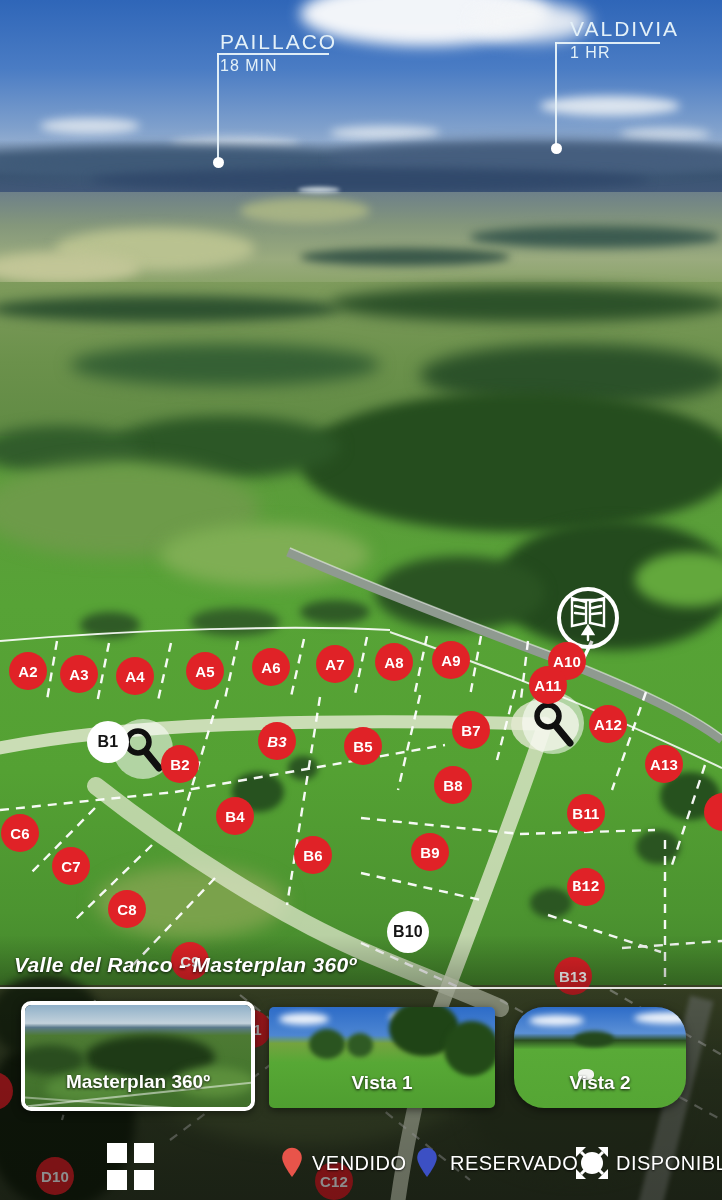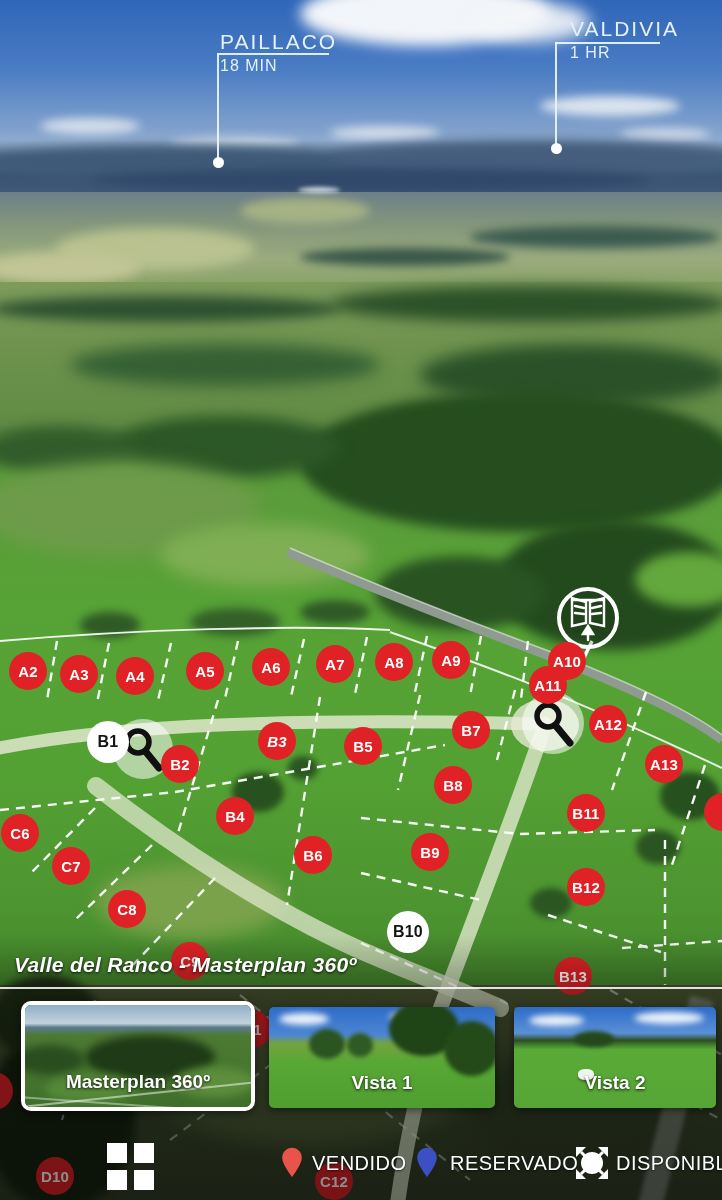--- a/index.html
+++ b/index.html
@@ -251,21 +251,21 @@
         <div class="lot sold" style="left: 180px; top: 764px;">B2</div>
         <div class="lot sold" style="left: 277px; top: 741px; font-style: italic;">B3</div>
         <div class="lot sold" style="left: 235px; top: 816px;">B4</div>
         <div class="lot sold" style="left: 363px; top: 746px;">B5</div>
         <div class="lot sold" style="left: 313px; top: 855px;">B6</div>
         <div class="lot sold" style="left: 471px; top: 730px;">B7</div>
         <div class="lot sold" style="left: 453px; top: 785px;">B8</div>
         <div class="lot sold" style="left: 430px; top: 852px;">B9</div>
         <div class="lot available" style="left: 408px; top: 932px;">B10</div>
         <div class="lot sold" style="left: 586px; top: 813px; text-align: right;">B11</div>
-        <div class="lot sold" style="left: 586px; top: 887px;">B12</div>
+        <div class="lot sold" style="left: 586px; top: 887px; font-family: Liberation Mono, monospace;">B12</div>
         <div class="lot sold" style="left: 20px; top: 833px;">C6</div>
         <div class="lot sold" style="left: 71px; top: 866px;">C7</div>
         <div class="lot sold" style="left: 127px; top: 909px;">C8</div>
       </div>
 
     <div class="map-title">Valle del Ranco - Masterplan 360º</div>
     <div class="separator"></div>
   </div>
 
   <div id="panel-layer">
@@ -287,21 +287,21 @@
         <div class="blob" style="left:10px;top:6px;width:50px;height:12px;background:#fff;filter:blur(3px);opacity:.9"></div>
         <div class="blob" style="left:120px;top:4px;width:60px;height:12px;background:#fff;filter:blur(3px);opacity:.9"></div>
         <div class="blob" style="left:120px;top:-6px;width:70px;height:55px;background:#1f4416;filter:blur(2px)"></div>
         <div class="blob" style="left:175px;top:14px;width:55px;height:55px;background:#234a18;filter:blur(2px)"></div>
         <div class="blob" style="left:40px;top:22px;width:36px;height:30px;background:#2a5420;filter:blur(2px)"></div>
         <div class="blob" style="left:78px;top:26px;width:26px;height:24px;background:#2f5a24;filter:blur(2px)"></div>
       </div>
       <div class="label">Vista 1</div>
     </div>
 
-    <div class="thumb" style="left:507px;top:1007px;width:202px;height:101px;">
+    <div class="thumb" style="left:507px;top:1007px;width:172px;height:101px;border-radius:30px;">
       <div class="scene" style="background:linear-gradient(180deg,#2d6cc8 0%,#5b90d6 26%,#2c4f22 33%,#59aa37 42%,#55a634 100%);">
         <div class="blob" style="left:15px;top:8px;width:55px;height:11px;background:#fff;filter:blur(3px);opacity:.9"></div>
         <div class="blob" style="left:120px;top:5px;width:70px;height:12px;background:#fff;filter:blur(3px);opacity:.9"></div>
         <div class="blob" style="left:60px;top:24px;width:40px;height:16px;background:#24481c;filter:blur(2px)"></div>
         <div class="abs" style="left:64px;top:62px;width:16px;height:11px;background:#f2f4f0;border-radius:45%/40%;box-shadow:0 2px 2px rgba(0,0,0,.3)"></div>
       </div>
       <div class="label">Vista 2</div>
     </div>
 
     <div>

